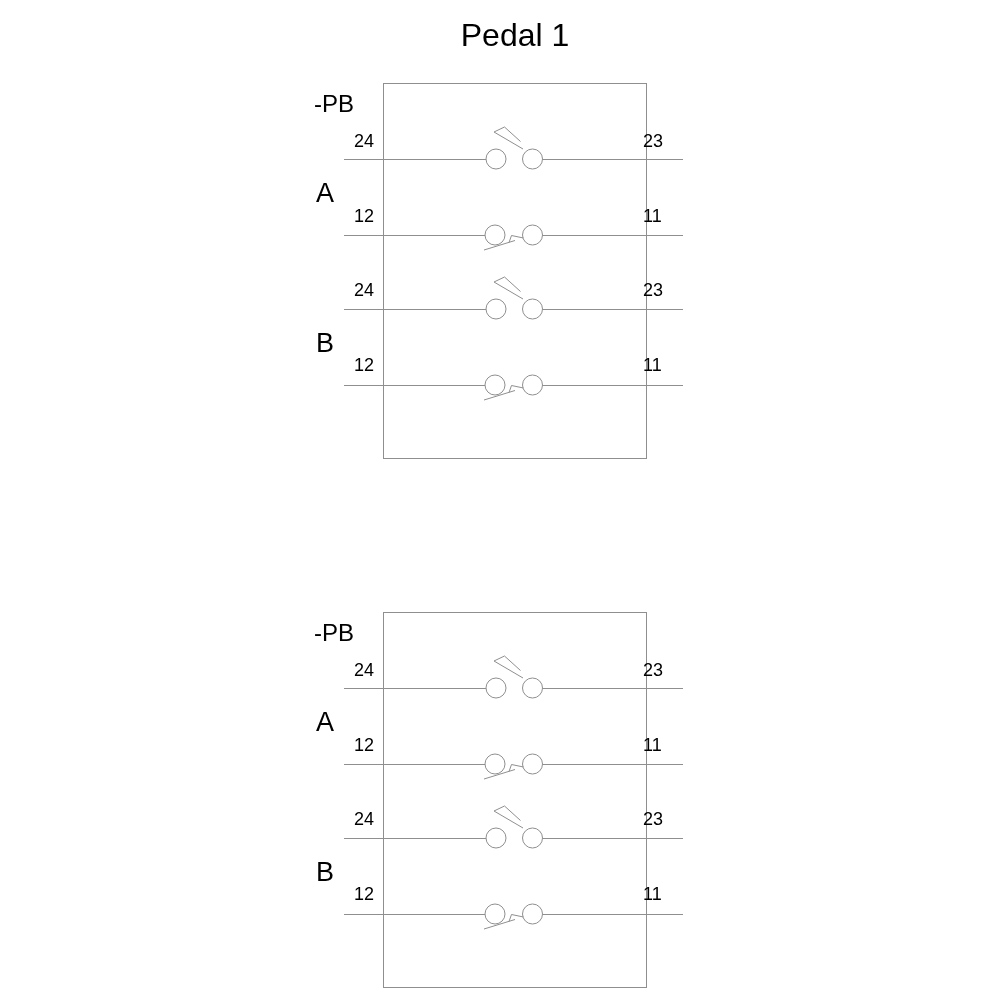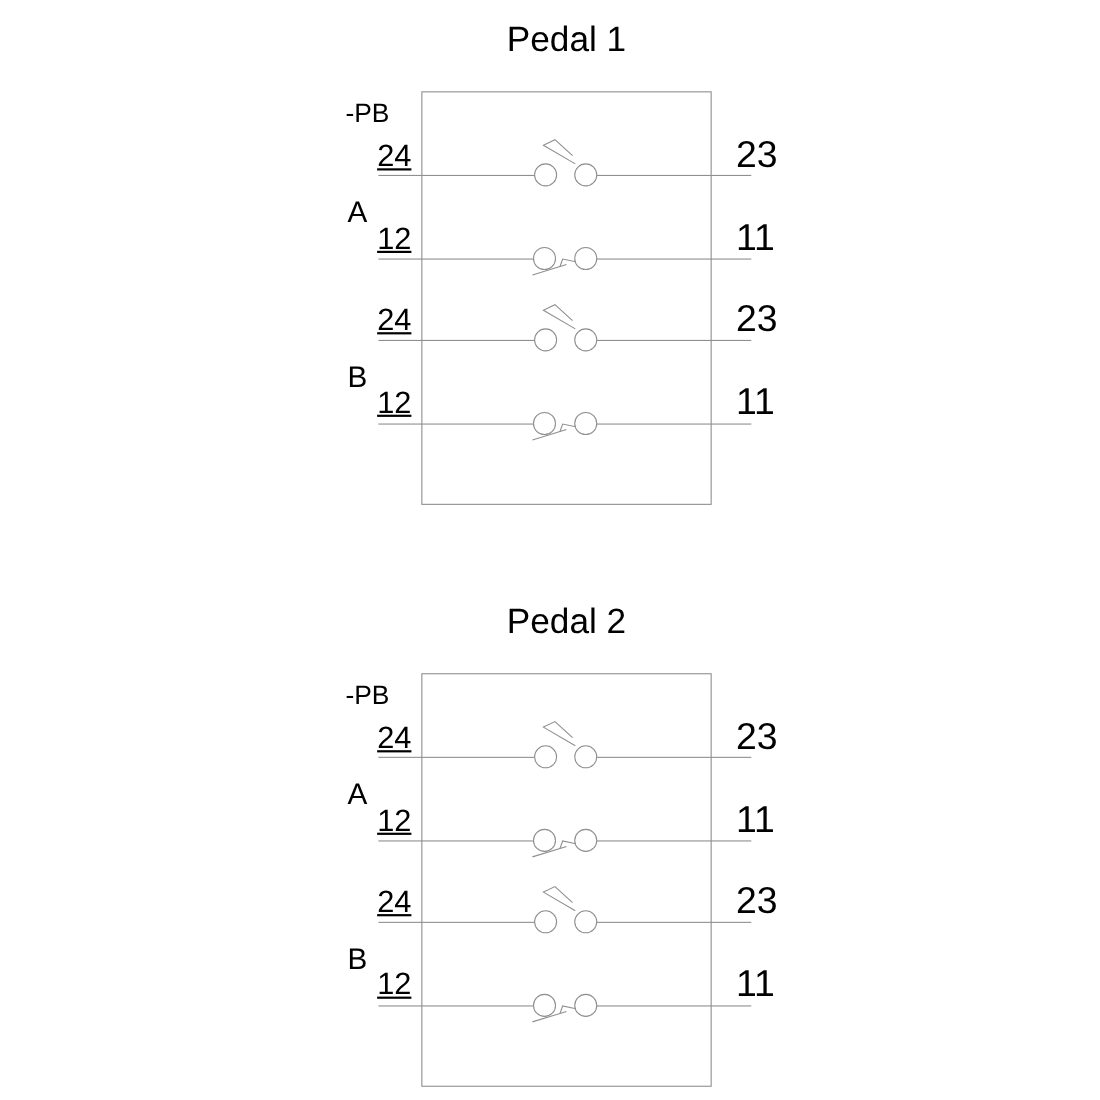--- a/index.html
+++ b/index.html
@@ -29,25 +29,25 @@
     position:absolute;left:383px;top:83px;width:264px;height:376px;
     border:1px solid var(--line);
     box-sizing:border-box;
   }
   .seclabel{
     position:absolute;left:316px;
     font-size:27px;line-height:27px;
   }
   .lnum{
     position:absolute;left:329px;width:45px;text-align:right;
-    font-size:28px;line-height:27px;text-decoration:underline;
+    font-size:18px;line-height:27px;
   }
   .rnum{
-    position:absolute;left:669px;
-    font-size:34px;line-height:27px;text-align:center;
+    position:absolute;left:643px;
+    font-size:18px;line-height:27px;text-align:center;
   }
   .wire{
     position:absolute;height:1px;background:var(--line);
   }
   .contact{position:absolute;left:478px;}
   .contact circle{fill:#ffffff;stroke:var(--line);stroke-width:1;}
   .contact polyline{fill:none;stroke:var(--line);stroke-width:1;}
 </style>
 </head>
 <body>
@@ -99,21 +99,20 @@
     <div class="wire" style="top:385px;left:542px;width:141px"></div>
     <svg class="contact" style="top:351px" width="72" height="52" viewBox="0 0 72 52">
       <circle cx="17" cy="34" r="10"></circle>
         <circle cx="54.5" cy="34" r="10"></circle>
       <polyline points="6,49 37,39.5"></polyline>
       <polyline points="31,41.5 33.5,34.5 45.5,37"></polyline>
     </svg>
   </div>
 
   <div class="pedal" style="top:529px">
-    <div class="title">Pedal 2</div>
     <div class="tag">-PB</div>
     <div class="box"></div>
 
     <div class="seclabel" style="top:180px">A</div>
     <div class="seclabel" style="top:330px">B</div>
 
     <div class="lnum" style="top:128px">24</div>
     <div class="rnum" style="top:128px">23</div>
     <div class="wire" style="top:159px;left:344px;width:143px"></div>
     <div class="wire" style="top:159px;left:542px;width:141px"></div>

